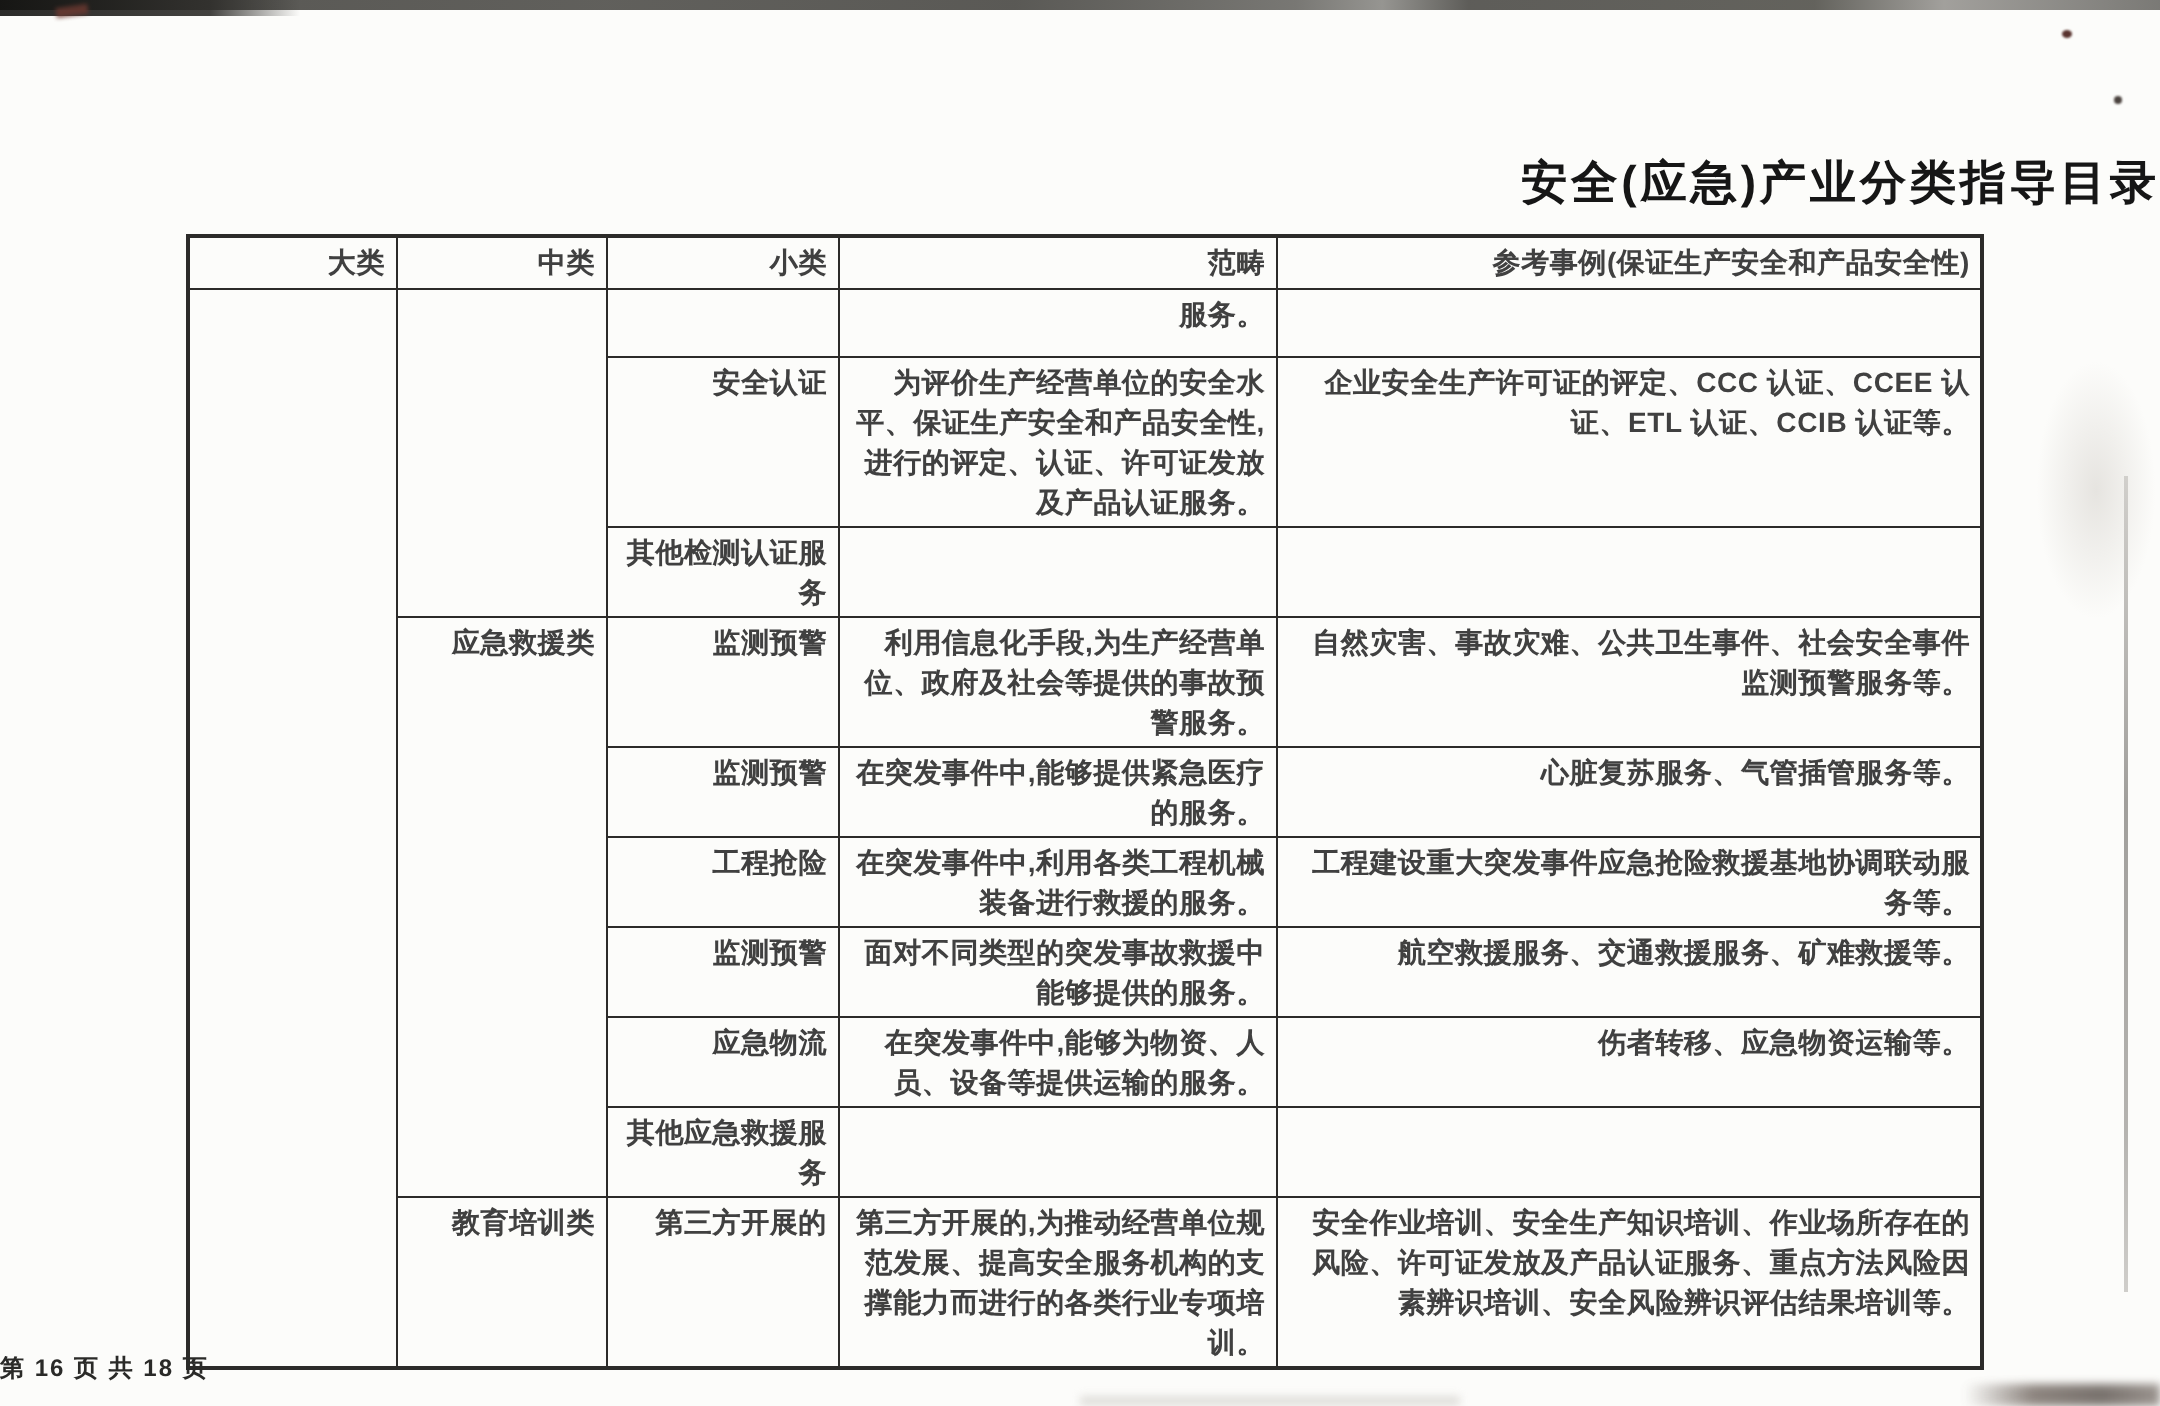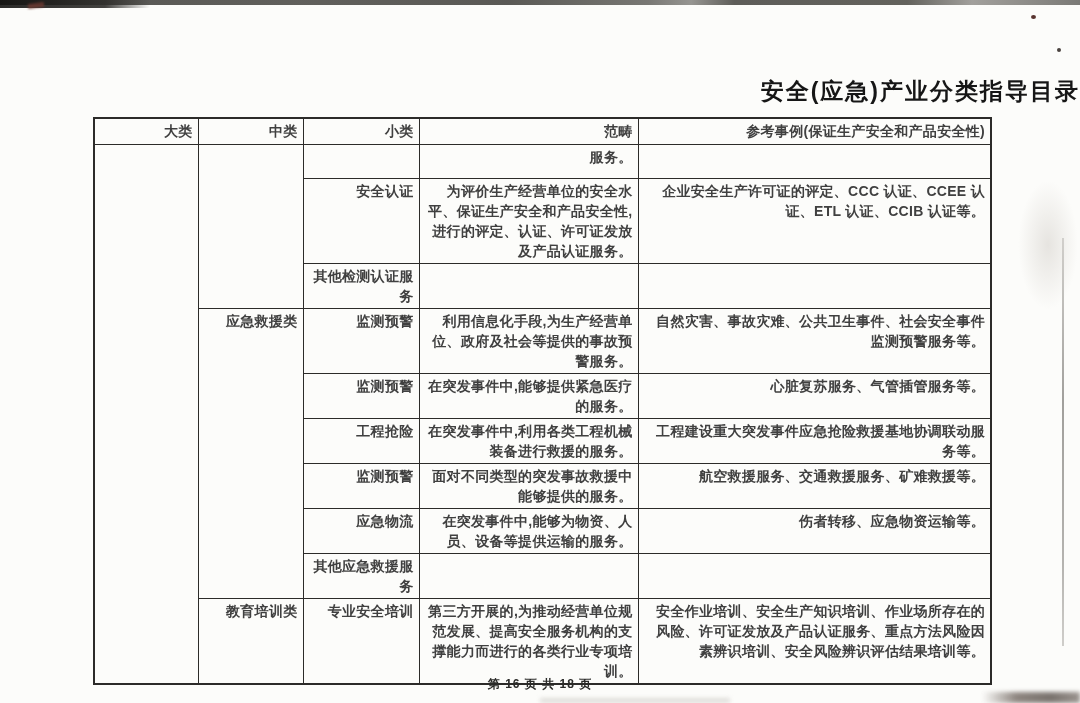--- a/index.html
+++ b/index.html
@@ -80,21 +80,21 @@
   }
   table.catalog th { height: 26px; line-height: 21px; }
   col.c1 { width: 104px; } col.c2 { width: 105px; } col.c3 { width: 116px; }
   col.c4 { width: 219px; } col.c5 { width: 353px; }
   tr.h34 { height: 34px; } tr.h78 { height: 78px; } tr.h41 { height: 41px; }
   tr.h62 { height: 62px; margin-top: 24px; } tr.h82 { height: 82px; }
 
   
   .footer {
     position: absolute; top: 676px; left: 0; width: 100%;
-    text-align: center; font-size: 12px; letter-spacing: 1px;
+    text-align: left; font-size: 12px; letter-spacing: 1px;
     color: #2a2a28; font-weight: bold;
   }
 </style>
 </head>
 <body>
 
 <div class="sheet">
 
   <div class="scan-top-bar"></div>
   <div class="scan-top-bar-left"></div>
@@ -169,21 +169,21 @@
         <td>在突发事件中,能够为物资、人员、设备等提供运输的服务。</td>
         <td>伤者转移、应急物资运输等。</td>
       </tr>
       <tr class="h41">
         <td>其他应急救援服务</td>
         <td></td>
         <td></td>
       </tr>
       <tr class="h82">
         <td>教育培训类</td>
-        <td>专业安全培训</td>
+        <td>第三方开展的</td>
         <td>第三方开展的,为推动经营单位规范发展、提高安全服务机构的支撑能力而进行的各类行业专项培训。</td>
         <td>安全作业培训、安全生产知识培训、作业场所存在的风险、许可证发放及产品认证服务、重点方法风险因素辨识培训、安全风险辨识评估结果培训等。</td>
       </tr>
     </tbody>
   </table>
 
   <div class="footer">第 16 页 共 18 页</div>
 
 </div>
 

